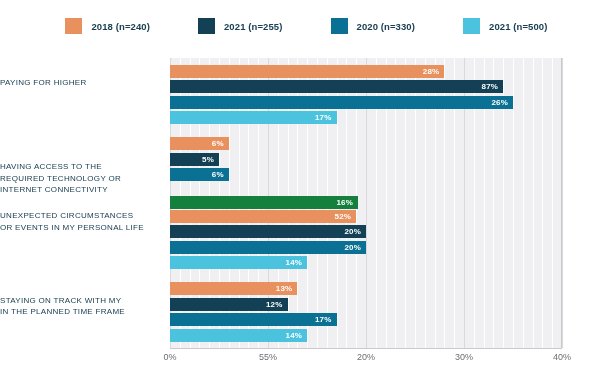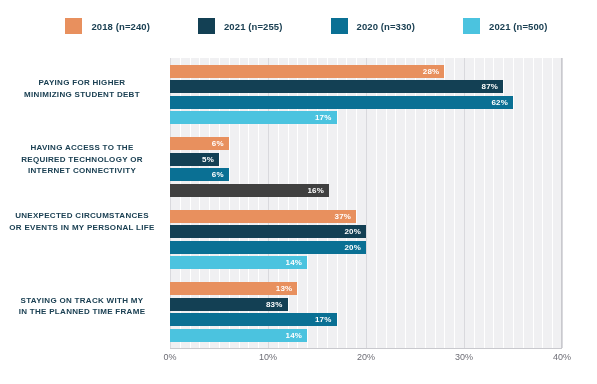--- a/index.html
+++ b/index.html
@@ -139,23 +139,23 @@
     position: absolute;
     left: 0;
     top: 58px;
     width: 164px;
     height: 290px;
   }
   .cat-label {
     position: absolute;
     right: 0;
     width: 164px;
-    text-align: center;
+    text-align: left;
     font-size: 8px;
-    font-weight: bold;
+    font-weight: normal;
     color: #1b4053;
     line-height: 11.5px;
     letter-spacing: 0.3px;
     text-transform: uppercase;
   }
 
   
   .xticks {
     position: absolute;
     left: 170px;
@@ -192,23 +192,22 @@
       </div>
       <div class="legend-item">
         <span class="legend-swatch" style="background: rgb(75, 195, 223);"></span>
         <span class="legend-label">2021 (n=500)</span>
       </div>
     </div>
 
   <div class="cat-labels" id="cat-labels">
       <div class="cat-label" style="top: 19px;">
         <div>PAYING FOR HIGHER</div>
-        <div>MINIMIZING STUDENT DEBT</div>
-      </div>
-      <div class="cat-label" style="top: 84px;">
+      </div>
+      <div class="cat-label" style="top: 103px;">
         <div>HAVING ACCESS TO THE</div>
         <div>REQUIRED TECHNOLOGY OR</div>
         <div>INTERNET CONNECTIVITY</div>
       </div>
       <div class="cat-label" style="top: 152px; margin-left: 32px;">
         <div>UNEXPECTED CIRCUMSTANCES</div>
         <div>OR EVENTS IN MY PERSONAL LIFE</div>
       </div>
       <div class="cat-label" style="top: 236.5px;">
         <div>STAYING ON TRACK WITH MY</div>
@@ -268,21 +267,21 @@
               <span class="bar-value">28%</span>
             </div>
           </div>
           <div class="bar-row" style="top: 22px;">
             <div class="bar" style="width: 333.2px; background: rgb(19, 64, 84);">
               <span class="bar-value">87%</span>
             </div>
           </div>
           <div class="bar-row" style="top: 37.5px;">
             <div class="bar" style="width: 343px; background: rgb(10, 112, 148);">
-              <span class="bar-value">62%</span>
+              <span class="bar-value">26%</span>
             </div>
           </div>
           <div class="bar-row" style="top: 53px;">
             <div class="bar" style="width: 166.6px; background: rgb(75, 195, 223);">
               <span class="bar-value">17%</span>
             </div>
           </div>
         </div>
         <div class="group" style="top: 72.5px; height: 72.5px;">
           <div class="bar-row" style="top: 6.5px;">
@@ -294,29 +293,29 @@
             <div class="bar" style="width: 49px; background: rgb(19, 64, 84);">
               <span class="bar-value">5%</span>
             </div>
           </div>
           <div class="bar-row" style="top: 37.5px;">
             <div class="bar" style="width: 58.8px; background: rgb(10, 112, 148);">
               <span class="bar-value">6%</span>
             </div>
           </div>
           <div class="bar-row" style="top: 53px;">
-            <div class="bar" style="width: 159px; background: #404040;">
+            <div class="bar" style="width: 188px; background: #15803d; margin-top: 12px;">
               <span class="bar-value">16%</span>
             </div>
           </div>
         </div>
         <div class="group" style="top: 145px; height: 72.5px;">
           <div class="bar-row" style="top: 6.5px;">
             <div class="bar" style="width: 186.2px; background: rgb(232, 144, 94);">
-              <span class="bar-value">37%</span>
+              <span class="bar-value">52%</span>
             </div>
           </div>
           <div class="bar-row" style="top: 22px;">
             <div class="bar" style="width: 196px; background: rgb(19, 64, 84);">
               <span class="bar-value">20%</span>
             </div>
           </div>
           <div class="bar-row" style="top: 37.5px;">
             <div class="bar" style="width: 196px; background: rgb(10, 112, 148);">
               <span class="bar-value">20%</span>
@@ -329,40 +328,40 @@
           </div>
         </div>
         <div class="group" style="top: 217.5px; height: 72.5px;">
           <div class="bar-row" style="top: 6.5px;">
             <div class="bar" style="width: 127.4px; background: rgb(232, 144, 94);">
               <span class="bar-value">13%</span>
             </div>
           </div>
           <div class="bar-row" style="top: 22px;">
             <div class="bar" style="width: 117.6px; background: rgb(19, 64, 84);">
-              <span class="bar-value">83%</span>
+              <span class="bar-value">12%</span>
             </div>
           </div>
           <div class="bar-row" style="top: 37.5px;">
             <div class="bar" style="width: 166.6px; background: rgb(10, 112, 148);">
               <span class="bar-value">17%</span>
             </div>
           </div>
           <div class="bar-row" style="top: 53px;">
             <div class="bar" style="width: 137.2px; background: rgb(75, 195, 223);">
               <span class="bar-value">14%</span>
             </div>
           </div>
         </div>
       </div>
     <div class="axis-line-bottom"></div>
     <div class="axis-line-right"></div>
   </div>
 
   <div class="xticks" id="xticks">
       <div class="xtick" style="left: 0px;">0%</div>
-      <div class="xtick" style="left: 98px;">10%</div>
+      <div class="xtick" style="left: 98px;">55%</div>
       <div class="xtick" style="left: 196px;">20%</div>
       <div class="xtick" style="left: 294px;">30%</div>
       <div class="xtick" style="left: 392px;">40%</div>
     </div>
 
 </div>
 
 </body></html>

